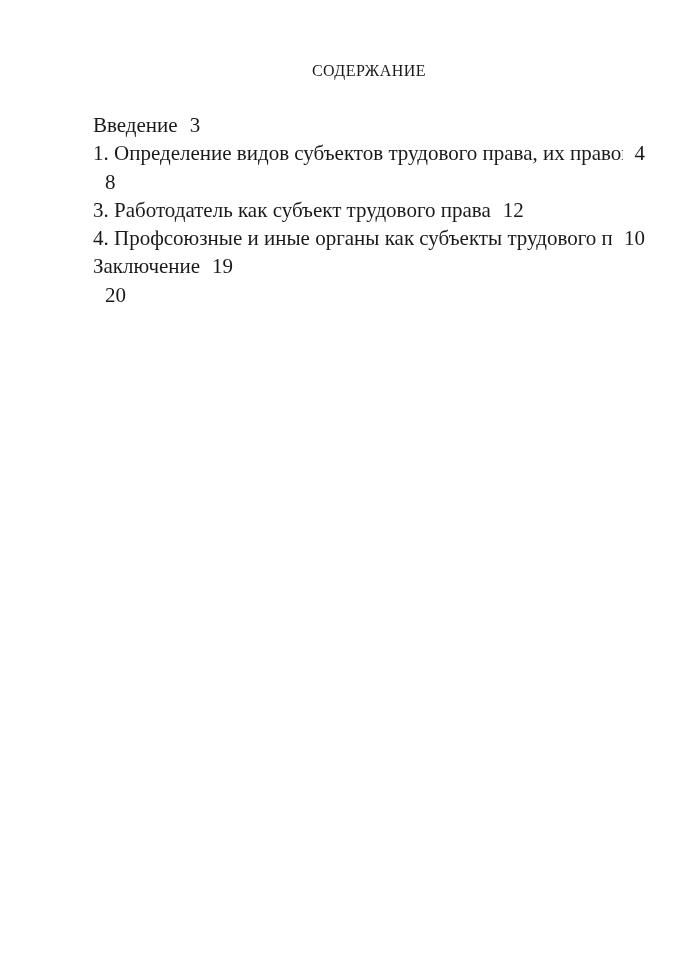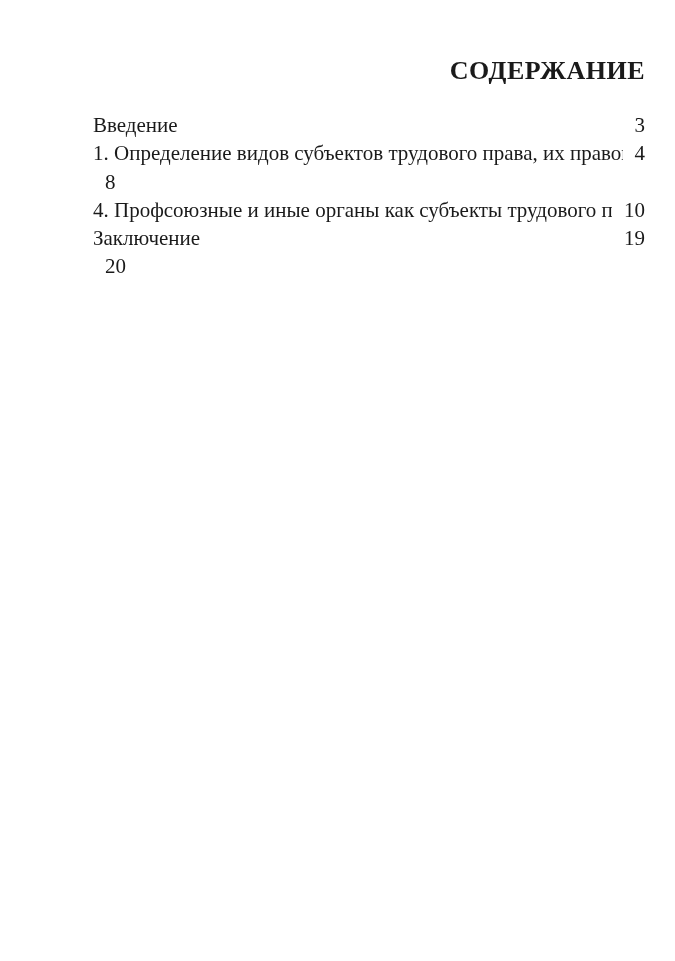--- a/index.html
+++ b/index.html
@@ -14,32 +14,32 @@
     height: 961px;
     box-sizing: border-box;
     background: #ffffff;
     color: #1a1a1a;
     font-family: "Liberation Serif", "DejaVu Serif", serif;
     padding: 57px 30px 0 93px;
     overflow: hidden;
   }
   .doc-title {
     margin: 0 0 26px 0;
-    font-size: 26px;
-    font-weight: 700;
+    font-size: 16px;
+    font-weight: 400;
     line-height: 28px;
-    text-align: right;
+    text-align: center;
     letter-spacing: 0.5px;
   }
   .toc {
     width: 100%;
   }
   .toc-row {
     display: flex;
-    justify-content: space-between;
+    justify-content: flex-start;
     align-items: baseline;
     font-size: 21px;
     line-height: 28.3px;
     white-space: nowrap;
   }
   .toc-label {
     flex: 0 1 auto;
     overflow: hidden;
   }
   .toc-page {
@@ -60,20 +60,24 @@
       <span class="toc-page">3</span>
     </div>
     <div class="toc-row">
       <span class="toc-label">1. Определение видов субъектов трудового права, их правового статуса</span>
       <span class="toc-page">4</span>
     </div>
     <div class="toc-row">
       <span class="toc-page">8</span>
     </div>
     <div class="toc-row">
+      <span class="toc-label">3. Работодатель как субъект трудового права</span>
+      <span class="toc-page">12</span>
+    </div>
+    <div class="toc-row">
       <span class="toc-label">4. Профсоюзные и иные органы как субъекты трудового права</span>
       <span class="toc-page">10</span>
     </div>
     <div class="toc-row">
       <span class="toc-label">Заключение</span>
       <span class="toc-page">19</span>
     </div>
     <div class="toc-row">
       <span class="toc-page">20</span>
     </div>

